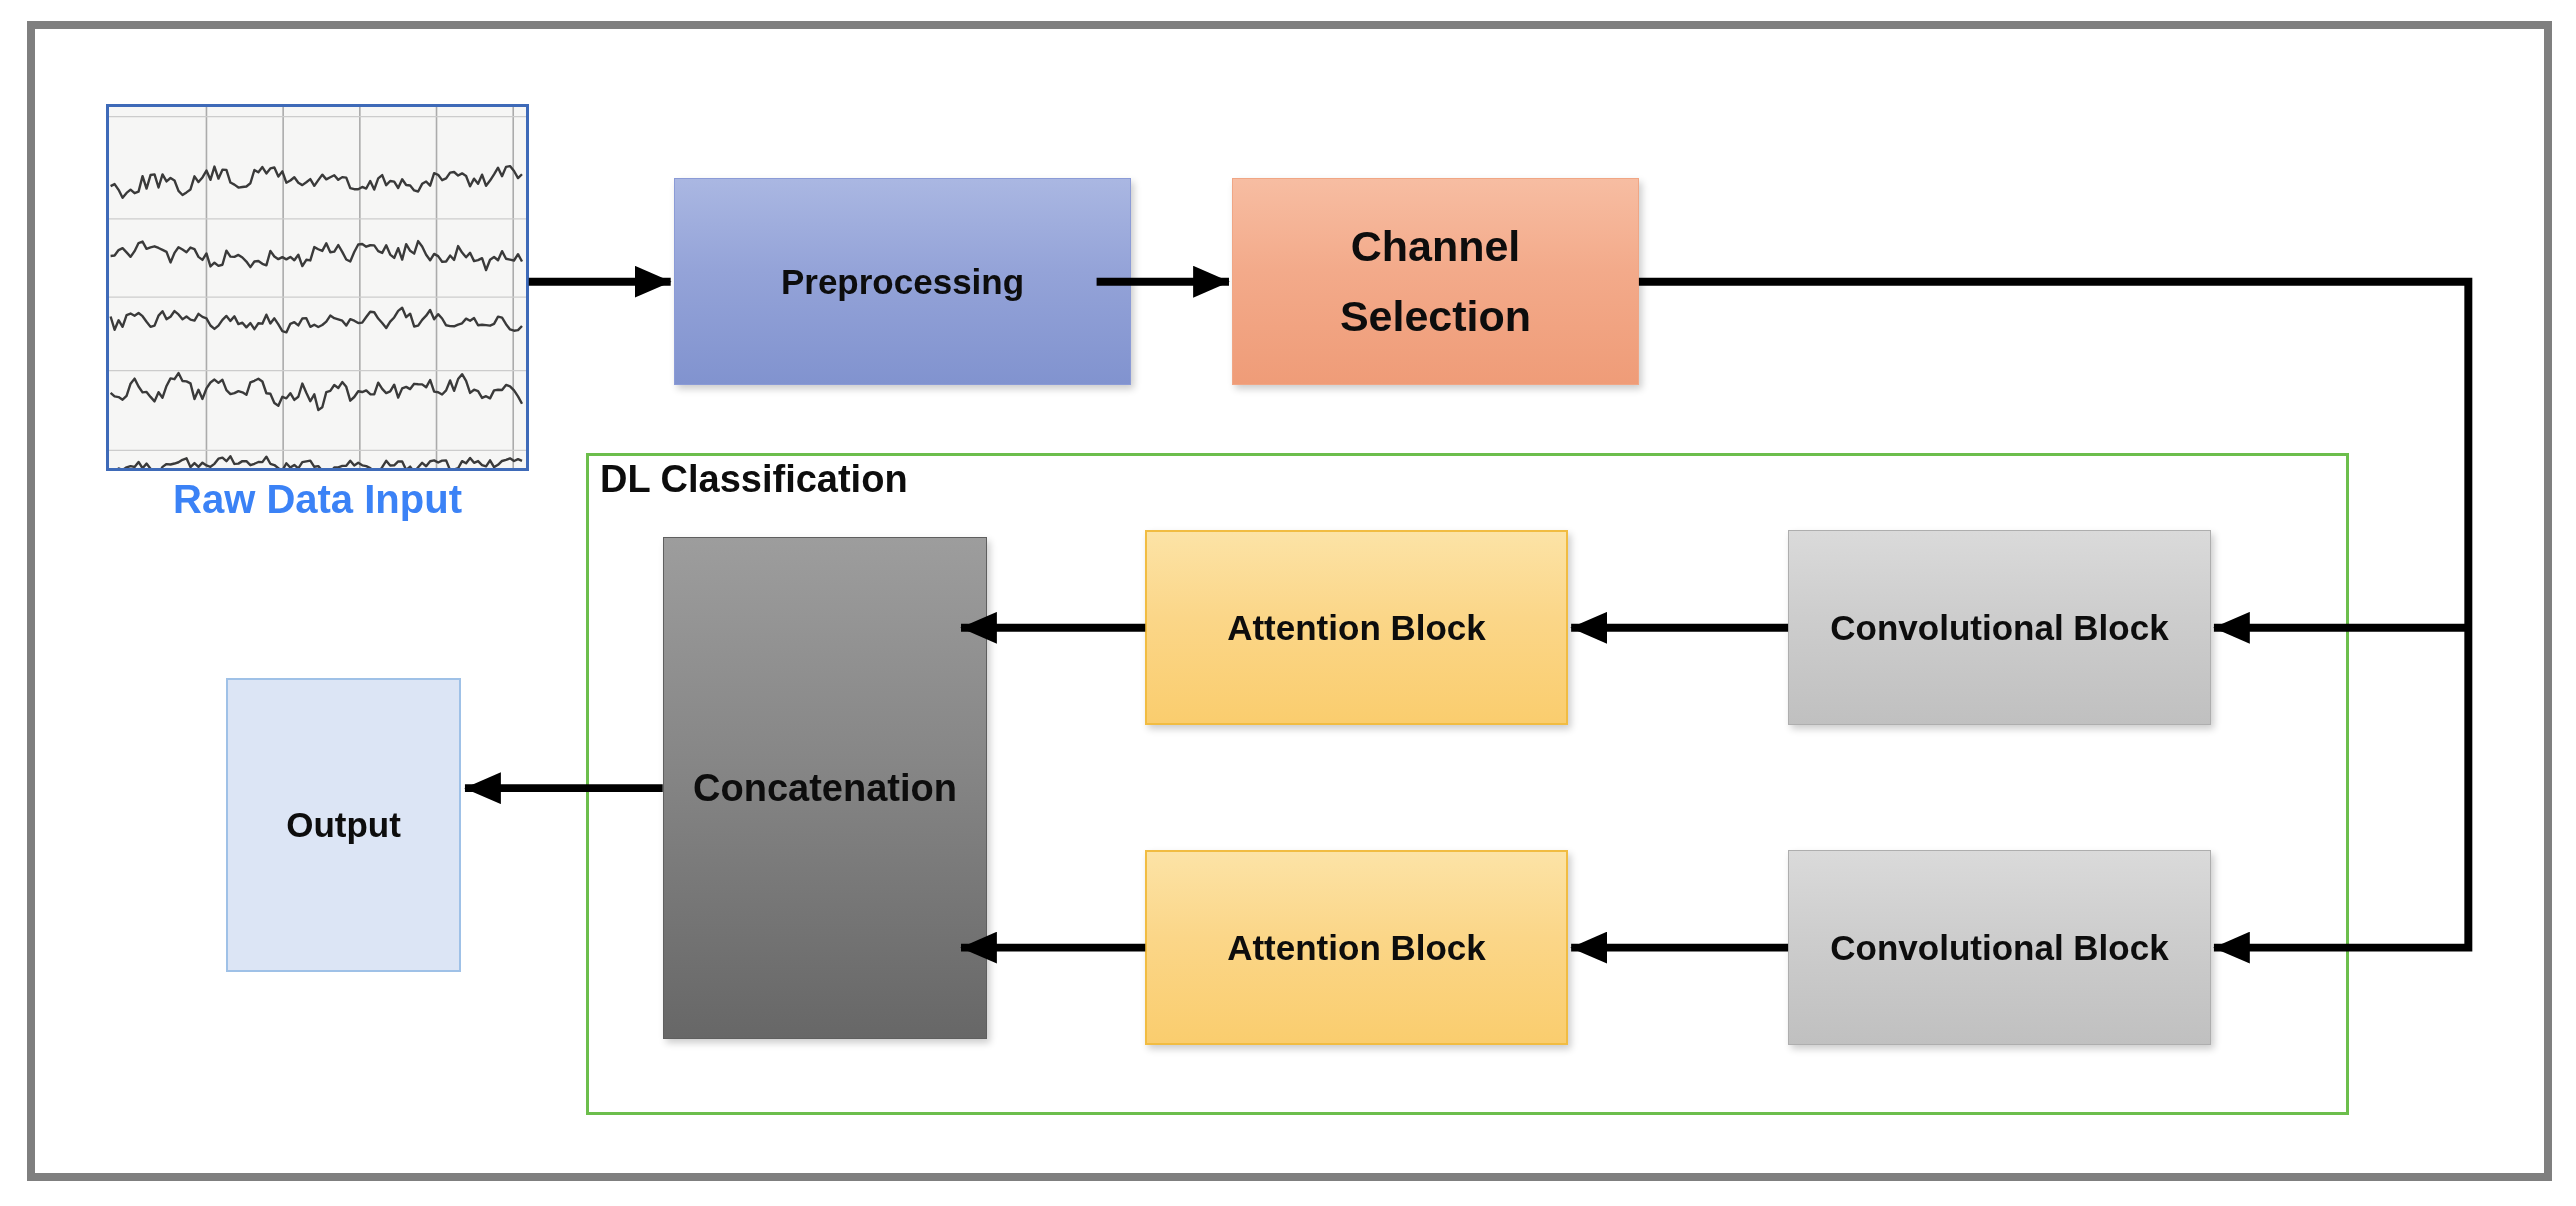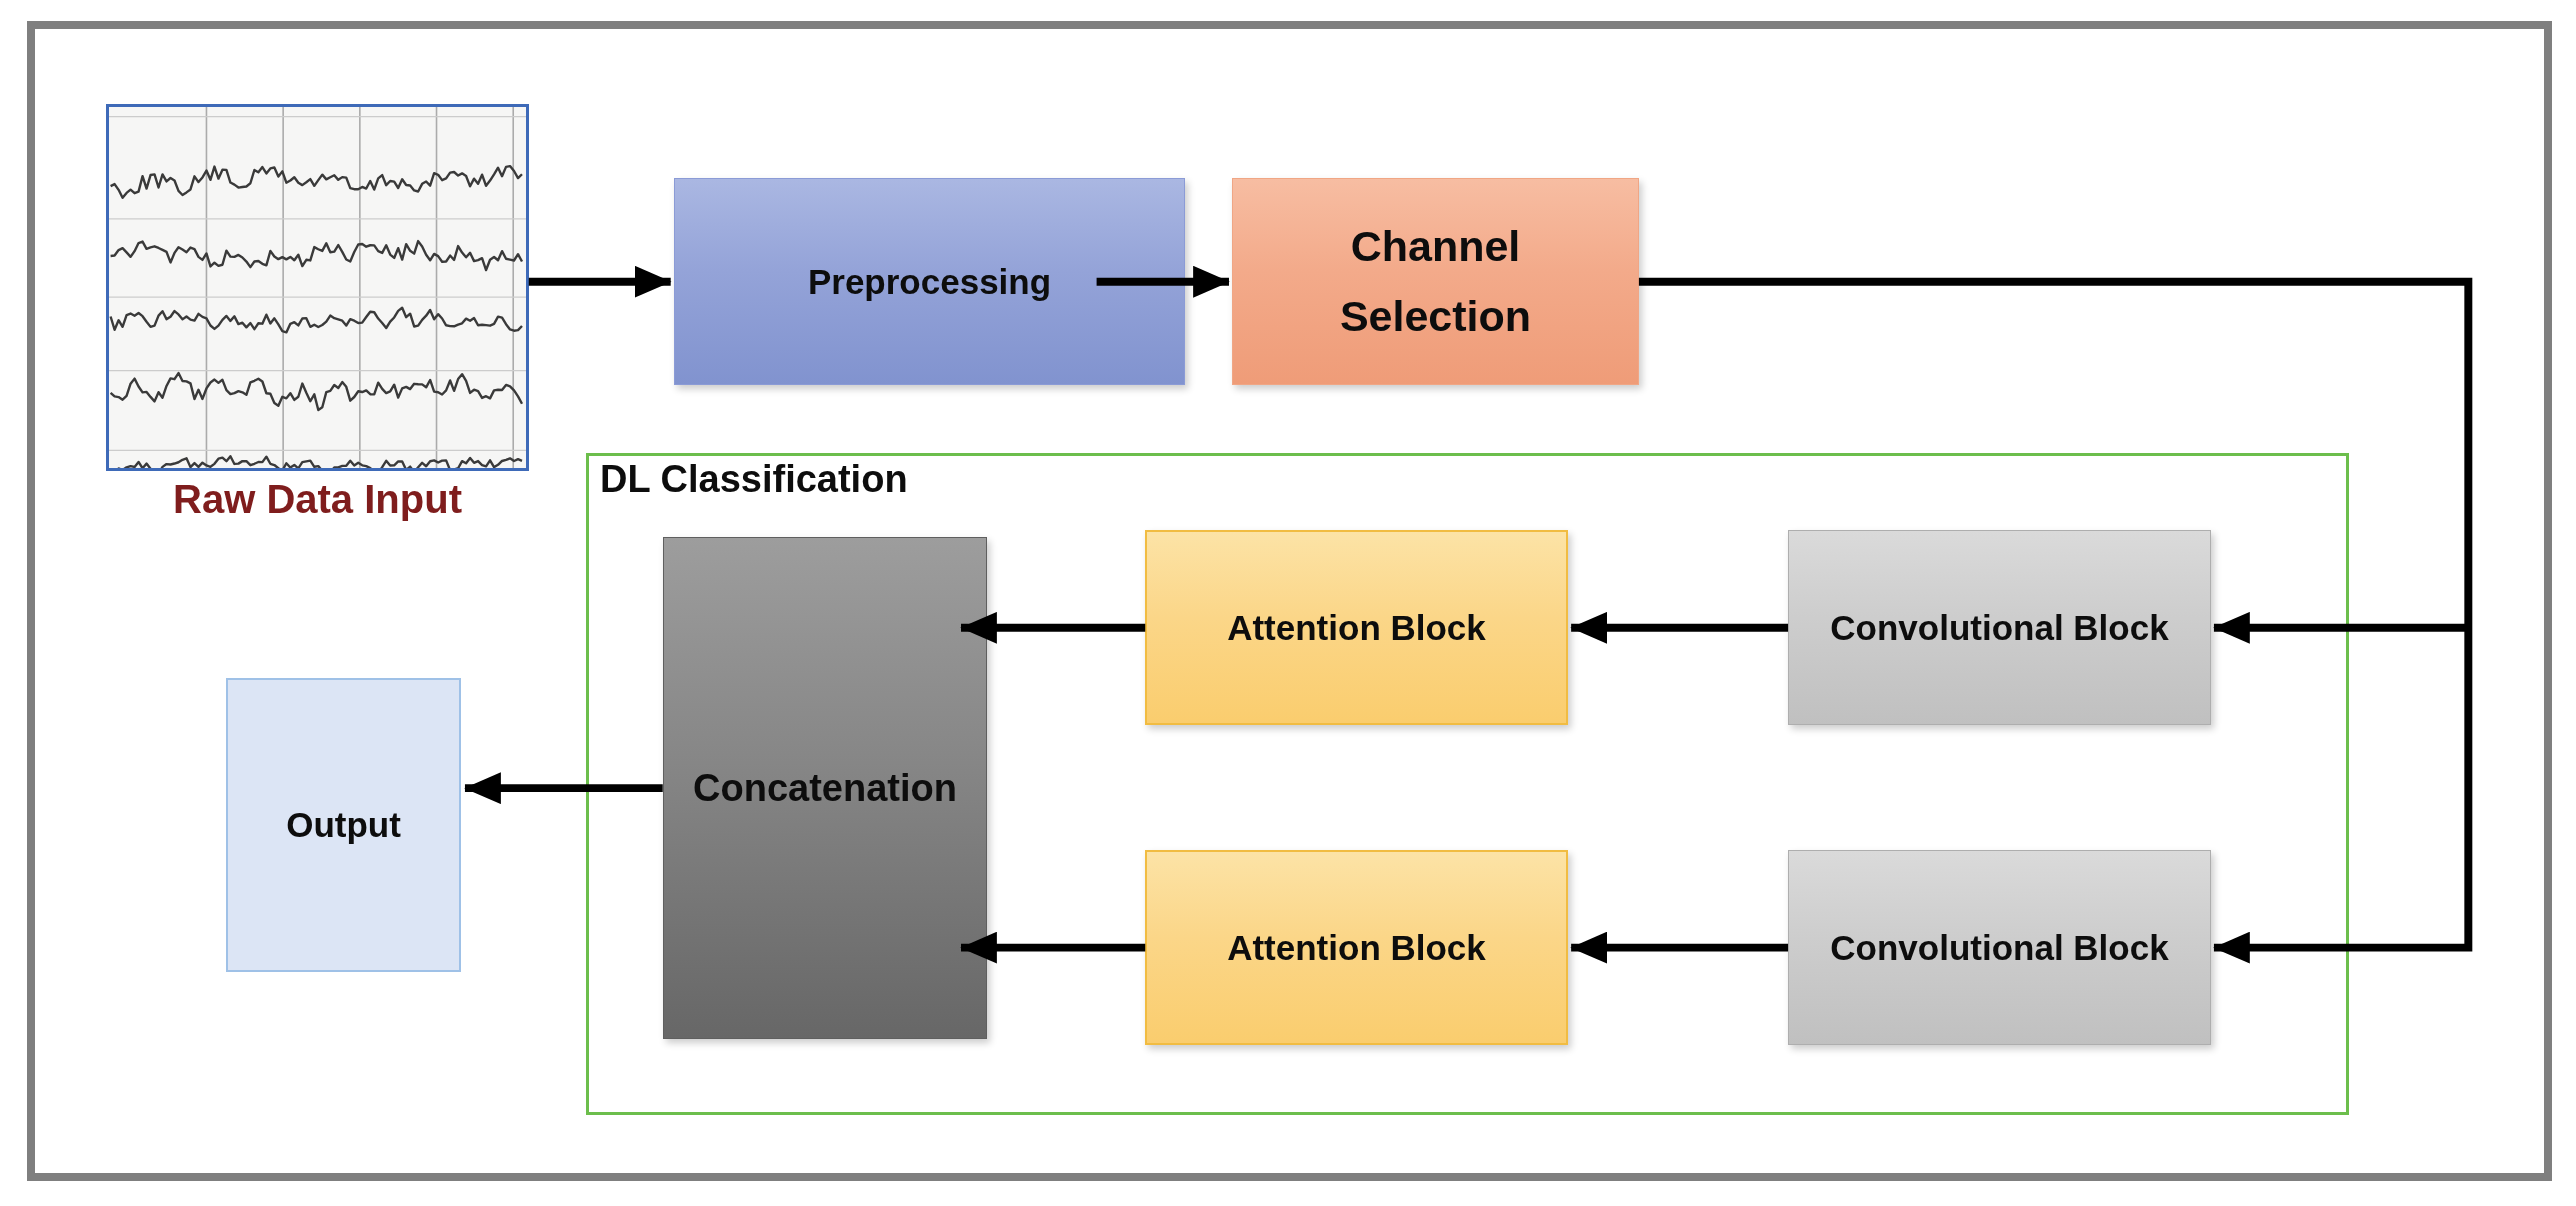--- a/index.html
+++ b/index.html
@@ -17,25 +17,25 @@
   .shadow{box-shadow:3.2px 4px 7.2px rgba(0,0,0,0.20);}
 
   
   .eeg{
     left:106px;top:104px;width:423px;height:367px;
     border:3.2px solid #3e6ab8;background:#f6f6f5;padding:0;z-index:2;
   }
   .eeg svg{width:100%;height:100%;display:block;}
   .caption-raw{
     position:absolute;left:82px;top:477px;width:471px;text-align:center;
-    font-size:40px;font-weight:700;color:#7f1d1d;z-index:2;
+    font-size:40px;font-weight:700;color:#3b82f6;z-index:2;
   }
 
   .preprocessing{
-    left:674px;top:178px;width:511px;height:207px;
+    left:674px;top:178px;width:457px;height:207px;
     background:linear-gradient(180deg,#aab7e2 0%,#94a3d8 45%,#8193cf 100%);
     border:1.6px solid #8b9bd6;font-size:35px;text-align:center;
   }
   .channel{
     left:1232px;top:178px;width:407px;height:207px;
     background:linear-gradient(180deg,#f7bda2 0%,#f3aa8a 45%,#ef9c78 100%);
     border:1.6px solid #f0a685;font-size:43px;
   }
   .channel .lbl{width:207px;line-height:1.62;}
 

